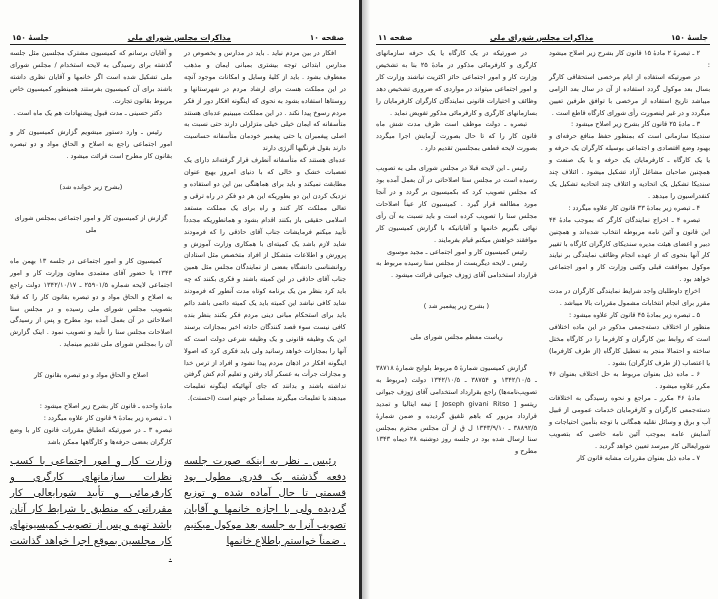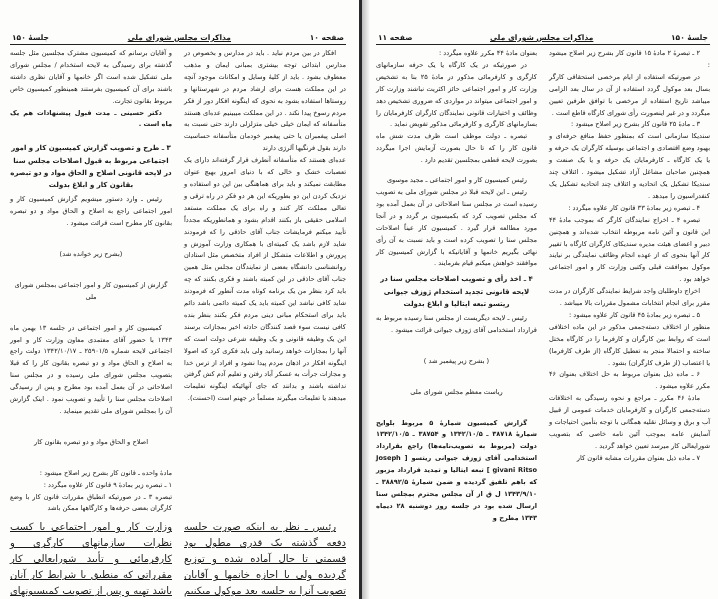--- a/index.html
+++ b/index.html
@@ -10,21 +10,21 @@
   .page.right { width: 360px; padding-right: 14px; padding-left: 10px; }
   .page.left { width: 358px; padding-right: 8px; padding-left: 16px; }
   .gutter { position: absolute; left: 359px; top: 0; width: 3px; height: 599px; background: #2a2a2a; }
   .gutter-shadow { position: absolute; left: 362px; top: 0; width: 8px; height: 599px; background: linear-gradient(to right, #bdbdbd, rgba(253,253,251,0)); }
   .running-head { display: flex; justify-content: space-between; align-items: flex-end; font-size: 7.5px; font-weight: bold; padding: 0 2px 2px; border-bottom: 1.6px solid #222; height: 14px; }
   .running-head .title { font-size: 7.5px; text-decoration: underline; }
   .columns { display: flex; flex-direction: row; gap: 12px; margin-top: 3px; }
   .col { flex: 1; font-size: 6.6px; line-height: 11.9px; text-align: justify; }
   .col p { margin: 0; }
   .col p.indent { text-indent: 10px; }
-  .col .bold { font-weight: bold; }
+  .col .bold { font-weight: normal; }
   .col .heading { font-weight: bold; text-align: center; font-size: 7px; line-height: 12.2px; margin: 3px 0; }
   .col .center { text-align: center; margin: 19px 0; }
   .col .gap { height: 8px; }
   .bottom-para { font-size: 10px; line-height: 16px; text-align: justify; text-decoration: underline; }
 </style>
 </head>
 <body>
 
 <div class="spread">
 
@@ -36,21 +36,20 @@
     </div>
     <div class="columns">
       <div class="col">
         <p class="indent">افکار در بین مردم نباید . باید در مدارس و بخصوص در مدارس ابتدائی توجه بیشتری بمبانی ایمان و مذهب معطوف بشود . باید از کلیهٔ وسایل و امکانات موجود آنچه در این مملکت هست برای ارشاد مردم در شهرستانها و روستاها استفاده بشود به نحوی که اینگونه افکار دور از فکر مردم رسوخ پیدا نکند . در این مملکت میبینیم عده‌ای هستند متأسفانه که ایمان خیلی خیلی متزلزلی دارند حتی نسبت به اصلی پیغمبران یا حتی پیغمبر خودمان متأسفانه حساسیت دارند بقول فرنگیها آلرژی دارند</p>
         <p>عده‌ای هستند که متأسفانه آنطرف قرار گرفته‌اند دارای یک تعصبات خشک و خالی که با دنیای امروز بهیچ عنوان مطابقت نمیکند و باید برای هماهنگی بین این دو استفاده و نزدیک کردن این دو بطوریکه این هر دو فکر در راه ترقی و تعالی مملکت کار کنند و راه برای یک مملکت مستعد اسلامی حقیقی باز بکنند اقدام بشود و همانطوریکه مجدداً تأیید میکنم فرمایشات جناب آقای حاذقی را که فرمودند شاید لازم باشد یک کمیته‌ای با همکاری وزارت آموزش و پرورش و اطلاعات متشکل از افراد متخصص مثل استادان روانشناسی دانشگاه بعضی از نمایندگان مجلس مثل همین جناب آقای حاذقی در این کمیته باشند و فکری بکنند که چه باید کرد بنظر من یک برنامه کوتاه مدت آنطور که فرمودند شاید کافی نباشد این کمیته باید یک کمیته دائمی باشد دائم باید برای استحکام مبانی دینی مردم فکر بکنند بنظر بنده کافی نیست سوء قصد کنندگان حادثه اخیر بمجازات برسند این یک وظیفه قانونی و یک وظیفه شرعی دولت است که آنها را بمجازات خواهد رسانید ولی باید فکری کرد که اصولا اینگونه افکار در اذهان مردم پیدا نشود و افراد از ترس خدا و مجازات جرأت به عسکر آباد رفتن و تعلیم آدم کش گرفتن نداشته باشند و بدانند که جای آنهائیکه اینگونه تعلیمات میدهند یا تعلیمات میگیرند مسلماً در جهنم است (احسنت).</p>
       </div>
       <div class="col">
         <p>و آقایان برسانم که کمیسیون مشترک مجلسین مثل جلسه گذشته برای رسیدگی به لایحه استخدام / مجلس شورای ملی تشکیل شده است اگر خانمها و آقایان نظری داشته باشند برای آن کمیسیون بفرستند همینطور کمیسیون خاص مربوط بقانون تجارت.</p>
         <p class="indent bold">دکتر حسینی ـ مدت قبول پیشنهادات هم یک ماه است .</p>
         <div class="gap"></div>
-        <p class="heading">۳ ـ طرح و تصویب گزارش کمیسیون کار و امور اجتماعی مربوط به قبول اصلاحات مجلس سنا در لایحه قانونی اصلاح و الحاق مواد و دو تبصره بقانون کار و ابلاغ بدولت</p>
         <p class="indent">رئیس ـ وارد دستور میشویم گزارش کمیسیون کار و امور اجتماعی راجع به اصلاح و الحاق مواد و دو تبصره بقانون کار مطرح است قرائت میشود .</p>
         <p class="center">(بشرح زیر خوانده شد)</p>
         <p class="center">گزارش از کمیسیون کار و امور اجتماعی بمجلس شورای ملی</p>
         <p class="indent">کمیسیون کار و امور اجتماعی در جلسه ۱۳ بهمن ماه ۱۳۴۳ با حضور آقای معتمدی معاون وزارت کار و امور اجتماعی لایحه شماره ۲۵۹۰۱/۵ ـ ۱۳۴۲/۱۰/۱۷ دولت راجع به اصلاح و الحاق مواد و دو تبصره بقانون کار را که قبلا بتصویب مجلس شورای ملی رسیده و در مجلس سنا اصلاحاتی در آن بعمل آمده بود مطرح و پس از رسیدگی اصلاحات مجلس سنا را تأیید و تصویب نمود . اینک گزارش آن را بمجلس شورای ملی تقدیم مینماید .</p>
         <p class="center">اصلاح و الحاق مواد و دو تبصره بقانون کار</p>
         <p>مادهٔ واحده ـ قانون کار بشرح زیر اصلاح میشود :</p>
         <p>۱ ـ تبصره زیر بمادهٔ ۹ قانون کار علاوه میگردد :</p>
         <p>تبصره ۳ ـ در صورتیکه انطباق مقررات قانون کار با وضع کارگران بعضی حرفه‌ها و کارگاهها ممکن باشد</p>
       </div>
     </div>
@@ -79,27 +78,25 @@
         <p class="indent">۴ ـ تبصره زیر بمادهٔ ۳۳ قانون کار علاوه میگردد :</p>
         <p class="indent">تبصره ۴ ـ اخراج نمایندگان کارگر که بموجب مادهٔ ۴۴ این قانون و آئین نامه مربوطه انتخاب شده‌اند و همچنین دبیر و اعضای هیئت مدیره سندیکای کارگران کارگاه با تغییر کار آنها بنحوی که از عهده انجام وظائف نمایندگی بر نیایند موکول بموافقت قبلی وکتبی وزارت کار و امور اجتماعی خواهد بود .</p>
         <p class="indent">اخراج داوطلبان واجد شرایط نمایندگی کارگران در مدت مقرر برای انجام انتخابات مشمول مقررات بالا میباشد .</p>
         <p class="indent">۵ ـ تبصره زیر بمادهٔ ۴۵ قانون کار علاوه میشود :</p>
         <p>منظور از اختلاف دسته‌جمعی مذکور در این ماده اختلافی است که روابط بین کارگران و کارفرما را در کارگاه مختل ساخته و احتمالا منجر به تعطیل کارگاه (از طرف کارفرما) یا اعتصاب (از طرف کارگران) بشود .</p>
         <p class="indent">۶ ـ ماده ذیل بعنوان مربوط به حل اختلاف بعنوان ۴۶ مکرر علاوه میشود .</p>
         <p class="indent">مادهٔ ۴۶ مکرر ـ مراجع و نحوه رسیدگی به اختلافات دسته‌جمعی کارگران و کارفرمایان خدمات عمومی از قبیل آب و برق و وسائل نقلیه همگانی با توجه بتأمین احتیاجات و آسایش عامه بموجب آئین نامه خاصی که بتصویب شورایعالی کار میرسد تعیین خواهد گردید .</p>
         <p class="indent">۷ ـ ماده ذیل بعنوان مقررات مشابه قانون کار</p>
       </div>
       <div class="col">
-        <p>بعنوان مادهٔ ۴۴ مکرر علاوه میگردد :</p>
         <p class="indent">در صورتیکه در یک کارگاه یا یک حرفه سازمانهای کارگری و کارفرمائی مذکور در مادهٔ ۲۵ بنا به تشخیص وزارت کار و امور اجتماعی حائز اکثریت نباشند وزارت کار و امور اجتماعی میتواند در مواردی که ضروری تشخیص دهد وظائف و اختیارات قانونی نمایندگان کارگران کارفرمایان را بسازمانهای کارگری و کارفرمائی مذکور تفویض نماید .</p>
         <p class="indent">تبصره ـ دولت موظف است ظرف مدت شش ماه قانون کار را که تا حال بصورت آزمایش اجرا میگردد بصورت لایحه قطعی بمجلسین تقدیم دارد .</p>
         <div class="gap"></div>
+        <p class="indent">رئیس ـ این لایحه قبلا در مجلس شورای ملی به تصویب رسیده است در مجلس سنا اصلاحاتی در آن بعمل آمده بود که مجلس تصویب کرد که بکمیسیون بر گردد و در آنجا مورد مطالعه قرار گیرد . کمیسیون کار عیناً اصلاحات مجلس سنا را تصویب کرده است و باید نسبت به آن رأی نهائی بگیریم خانمها و آقایانیکه با گزارش کمیسیون کار موافقند خواهش میکنم قیام بفرمایند .</p>
         <p class="indent">رئیس کمیسیون کار و امور اجتماعی ـ مجید موسوی</p>
-        <p class="indent">رئیس ـ این لایحه قبلا در مجلس شورای ملی به تصویب رسیده است در مجلس سنا اصلاحاتی در آن بعمل آمده بود که مجلس تصویب کرد که بکمیسیون بر گردد و در آنجا مورد مطالعه قرار گیرد . کمیسیون کار عیناً اصلاحات مجلس سنا را تصویب کرده است و باید نسبت به آن رأی نهائی بگیریم خانمها و آقایانیکه با گزارش کمیسیون کار موافقند خواهش میکنم قیام بفرمایند .</p>
-        <p class="heading">۴ ـ اخذ رأی و تصویب اصلاحات مجلس سنا در لایحه قانونی تجدید استخدام ژوزف جیوانی ریتسو تبعه ایتالیا و ابلاغ بدولت</p>
         <p class="indent">رئیس ـ لایحه دیگریست از مجلس سنا رسیده مربوط به قرارداد استخدامی آقای ژوزف جیوانی قرائت میشود .</p>
         <p class="center">( بشرح زیر پیغمبر شد )</p>
         <p class="center">ریاست معظم مجلس شورای ملی</p>
         <p class="indent bold">گزارش کمیسیون شمارهٔ ۵ مربوط بلوایح شمارهٔ ۳۸۷۱۸ ـ ۱۳۴۲/۱۰/۵ و ۳۸۷۵۴ ـ ۱۳۴۲/۱۰/۵ دولت (مربوط به تصویب‌نامه‌ها) راجع بقرارداد استخدامی آقای ژوزف جیوانی ریتسو [ Joseph givani Ritso ] تبعه ایتالیا و تمدید قرارداد مزبور که باهم تلفیق گردیده و ضمن شمارهٔ ۳۸۸۹۲/۵ ـ ۱۳۴۳/۹/۱۰ ل ق از آن مجلس محترم بمجلس سنا ارسال شده بود در جلسه روز دوشنبه ۲۸ دیماه ۱۳۴۳ مطرح و</p>
       </div>
     </div>
   </div>
 </div>
 
 <div class="gutter"></div>

